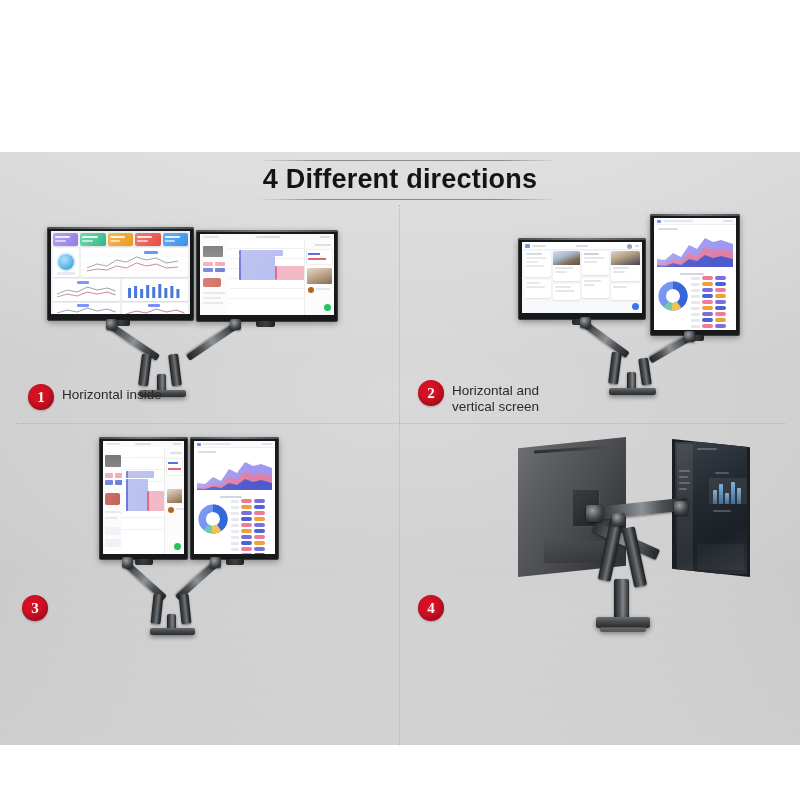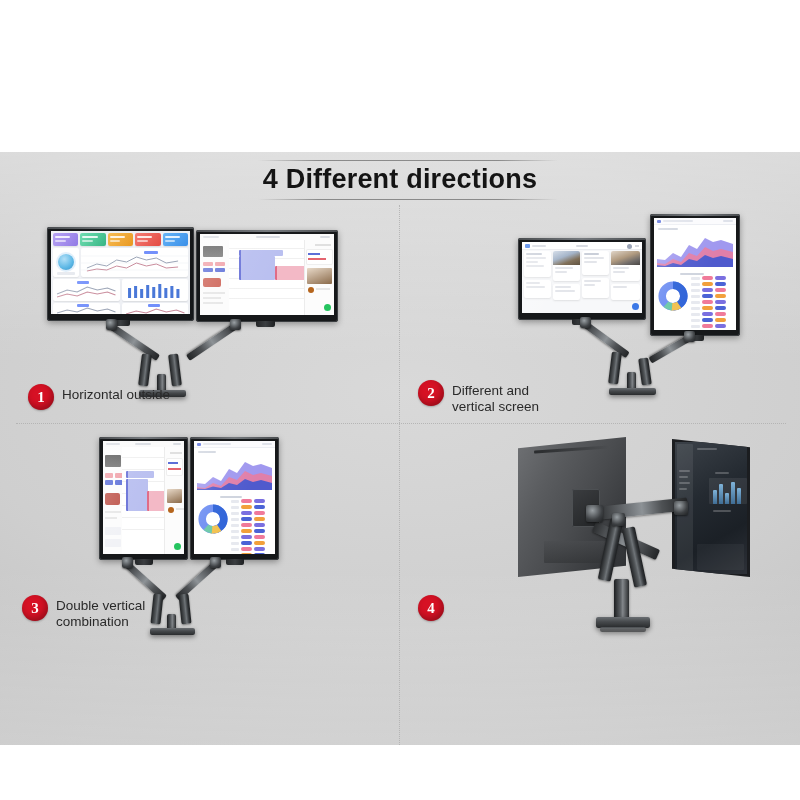--- a/index.html
+++ b/index.html
@@ -280,21 +280,21 @@
         <i class="seg" style="left:136px;top:2px;width:58px;height:7px;transform:rotate(146deg);transform-origin:left center;"></i>
         <i class="seg-d" style="left:70px;top:34px;width:10px;height:32px;transform:rotate(-7deg);"></i>
         <i class="pivot" style="left:6px;top:-1px;width:11px;height:11px;"></i>
         <i class="pivot" style="left:130px;top:-1px;width:11px;height:11px;"></i>
         <i class="post" style="left:57px;top:54px;width:9px;height:18px;"></i>
         <i class="base" style="left:39px;top:70px;width:47px;height:7px;"></i>
       </div>
 
       <div class="caption" style="left:28px;top:232px;">
         <div class="badge">1</div>
-        <div class="cap-text">Horizontal outside</div>
+        <div class="cap-text">Horizontal inside</div>
       </div>
     </div>
 
     <div>
 
       <div class="monitor" style="left:518px;top:86px;width:128px;height:82px;">
         <div class="bezel-hl"></div>
         <div class="screen" style="left:4px;top:4px;width:120px;height:71px;">
           <div class="board">
             <div class="board-top">
@@ -439,21 +439,21 @@
         <i class="seg" style="left:112px;top:16px;width:46px;height:7px;transform:rotate(150deg);transform-origin:left center;"></i>
         <i class="seg-d" style="left:62px;top:40px;width:10px;height:27px;transform:rotate(-8deg);"></i>
         <i class="pivot" style="left:2px;top:-1px;width:11px;height:11px;"></i>
         <i class="pivot" style="left:106px;top:13px;width:11px;height:11px;"></i>
         <i class="post" style="left:49px;top:54px;width:9px;height:18px;"></i>
         <i class="base" style="left:31px;top:70px;width:47px;height:7px;"></i>
       </div>
 
       <div class="caption" style="left:418px;top:228px;">
         <div class="badge">2</div>
-        <div class="cap-text">Different and
+        <div class="cap-text">Horizontal and
 vertical screen</div>
       </div>
     </div>
 
     <div>
 
       <div class="monitor" style="left:99px;top:285px;width:89px;height:123px;">
         <div class="bezel-hl"></div>
         <div class="screen" style="left:4px;top:4px;width:81px;height:113px;">
           <div class="cal">
@@ -590,22 +590,20 @@
         <i class="seg" style="left:106px;top:2px;width:52px;height:7px;transform:rotate(138deg);transform-origin:left center;"></i>
         <i class="seg-d" style="left:70px;top:36px;width:10px;height:30px;transform:rotate(-6deg);"></i>
         <i class="pivot" style="left:12px;top:-1px;width:11px;height:11px;"></i>
         <i class="pivot" style="left:100px;top:-1px;width:11px;height:11px;"></i>
         <i class="post" style="left:57px;top:56px;width:9px;height:16px;"></i>
         <i class="base" style="left:40px;top:70px;width:45px;height:7px;"></i>
       </div>
 
       <div class="caption" style="left:22px;top:443px;">
         <div class="badge">3</div>
-        <div class="cap-text">Double vertical
-combination</div>
       </div>
     </div>
 
     <div>
       <div class="photo-scene" style="left:490px;top:285px;width:300px;height:230px;">
 
         <div class="mon-back" style="left:28px;top:0px;width:108px;height:140px;
                     clip-path:polygon(0% 8%, 100% 0%, 100% 92%, 0% 100%);">
           <div class="vent" style="left:16px;top:11px;width:76px;height:3px;transform:rotate(-4deg);"></div>
           <div class="vesa" style="left:54px;top:52px;width:28px;height:38px;"></div>

